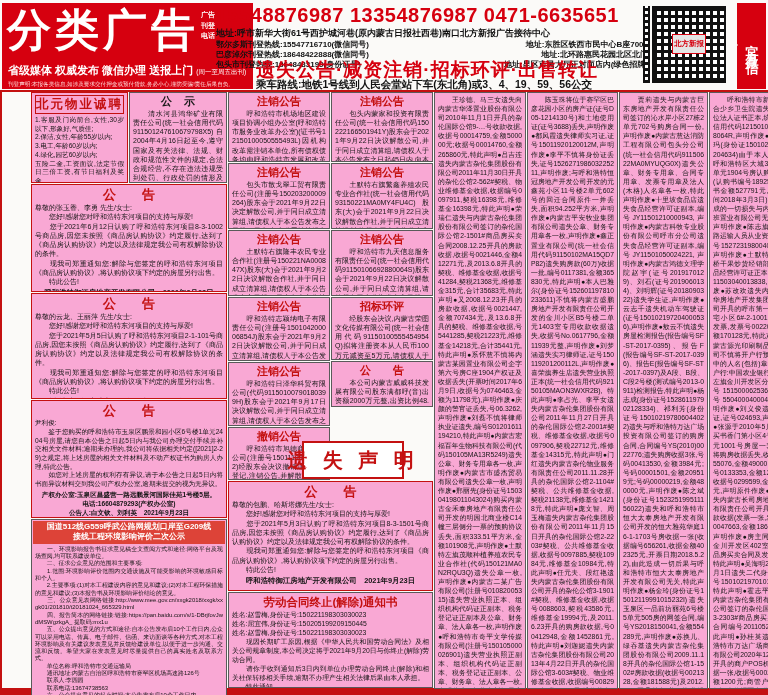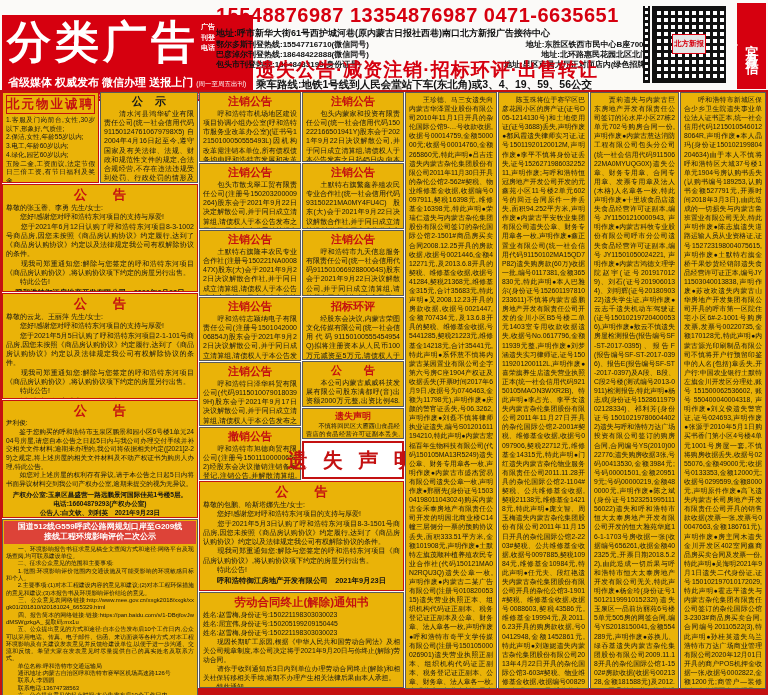--- a/index.html
+++ b/index.html
@@ -3,21 +3,21 @@
 <meta charset="utf-8">
 <style>
   * { margin:0; padding:0; box-sizing:border-box; }
   html,body { background:#e8e6e2; }
   .page {
     position:relative; width:768px; height:695px; background:#fbfaf8;
     font-family:"Liberation Sans","DejaVu Sans",sans-serif; overflow:hidden;
     margin:0 auto;
   }
   
-  .hd-red { position:absolute; left:2px; top:15px; width:251px; height:86px; background:#d6000f; }
+  .hd-red { position:absolute; left:2px; top:3px; width:251px; height:86px; background:#d6000f; }
   .hd-title { position:absolute; left:5px; top:2px; width:192px; color:#fff; font-weight:bold;
               font-size:44px; letter-spacing:4px; line-height:1.15; white-space:nowrap; }
   .hd-adlabel { position:absolute; left:200px; top:7px; width:16px; color:#fff; font-size:7px;
                 font-weight:bold; line-height:1.5; text-align:center; white-space:pre-line; }
   .hd-tag { position:absolute; left:6px; top:60px; width:246px; color:#fff; font-weight:bold;
             font-size:11px; white-space:nowrap; }
   .hd-tagnote { font-size:6.5px; font-weight:normal; }
   .hd-disc { position:absolute; left:6px; top:78px; width:246px; color:#ffd9d9; font-size:5.6px; white-space:nowrap; }
   .hd-mid { position:absolute; left:216px; top:4px; width:432px; }
   .hd-phones { color:#d6000f; font-weight:bold; font-size:20px; letter-spacing:0.5px; white-space:nowrap; }
@@ -42,21 +42,21 @@
                color:#fff; font-weight:bold; font-size:13px; writing-mode:vertical-rl;
                letter-spacing:6px; display:flex; align-items:center; justify-content:center; }
   .hd-wechat-notch { position:absolute; left:733px; top:40px; width:0; height:0;
                border-top:5px solid transparent; border-bottom:5px solid transparent; border-left:5px solid #fbfaf8; }
   
   .rule-top { position:absolute; left:0; top:90px; width:768px; height:2px; background:#c41111; }
   .rule-left { position:absolute; left:0; top:92px; width:2px; height:596px; background:#c41111; }
   .rule-right { position:absolute; left:766px; top:92px; width:2px; height:596px; background:#c41111; }
   .rule-bottom { position:absolute; left:0; top:688px; width:768px; height:7px; background:#c41111; }
   
-  .box { position:absolute; background:#eab308; border:1px solid #5a5a5a; padding:2px 3px; overflow:hidden; }
+  .box { position:absolute; background:#f9a8d4; border:1px solid #5a5a5a; padding:2px 3px; overflow:hidden;margin-left:29px; }
   .box.rb { border:1.5px solid #c41111; }
   .nt { color:#c41111; font-weight:bold; text-align:center; font-size:11px; line-height:1.25; white-space:pre; }
   .nt-black { color:#1a1a1a; }
   .nt-big { font-size:13px; }
   .body-txt { font-size:7px; line-height:1.32; text-align:justify; white-space:pre-line;
               color:#151515; word-break:break-all; }
   .sign { font-size:7.4px; font-weight:bold; color:#151515; text-align:center; margin-top:2px; white-space:pre-line; }
   .dense { font-size:6.8px; line-height:1.34; text-align:justify; color:#151515;
            word-break:break-all; white-space:pre-line; }
   .recruit-title { border:1px solid #c41111; color:#c41111; font-weight:bold; text-align:center;
@@ -218,24 +218,20 @@
     <div class="body-txt">　　呼和浩特市九天信息服务有限责任公司(统一社会信用代码91150106692880064S)股东会于2021年9月22日决议解散公司,并于同日成立清算组,请债权人于本公告发布之日起45日内向本公司清算组申报债权。</div>
   </div>
   <div class="box" style="left:302px;top:297px;width:102px;height:63px;">
     <div class="nt">招标环评</div>
     <div class="body-txt">　　经股东会决议,内蒙古荣图文化传媒有限公司(统一社会信用代码91150100555454954Q)拟将注册资本从人民币100万元减资至5万元,请债权人于本公告发布之日起45日内,要求本公司清偿债务或提供担保。</div>
   </div>
   <div class="box" style="left:302px;top:361px;width:102px;height:46px;">
     <div class="nt">公　　告</div>
     <div class="body-txt">　　本公司内蒙古威威科技发展有限公司股东满都呼(音)出资额2000万元整,出资比例48.1818%,自愿撤资报告,特此公告。</div>
   </div>
-  <div class="box" style="left:302px;top:408px;width:102px;height:31px;">
-    <div class="nt" style="font-size:9px;">遗失声明</div>
-    <div class="body-txt" style="font-size:6.2px;">　　不慎将回民区大雁西山食品经营店的食品经营许可证副本丢失,许可证编号JY11508020017586,有效期至2021年9月6日,声明作废。</div>
-  </div>
   <div class="lost-big" style="left:302px;top:441px;width:102px;height:38px;">
     <span>遗 失 声 明</span>
   </div>
 
   <div class="box rb" style="left:199px;top:481px;width:205px;height:110px;">
     <div class="nt nt-big">公　　告</div>
     <div class="body-txt">尊敬的包鹏、哈斯塔娜先生/女士:
 　　您好!感谢您对呼和浩特东河项目的支持与厚爱!
 　　您于2021年5月3日认购了呼和浩特东河项目8-3-1501号商品房,因您未按照《商品房认购协议》约定履行,达到了《商品房认购协议》约定以及法律规定我公司有权解除协议的条件。
 　　现我司郑重通知您:解除与您签定的呼和浩特东河项目《商品房认购协议》,将认购协议项下约定的房屋另行出售。

